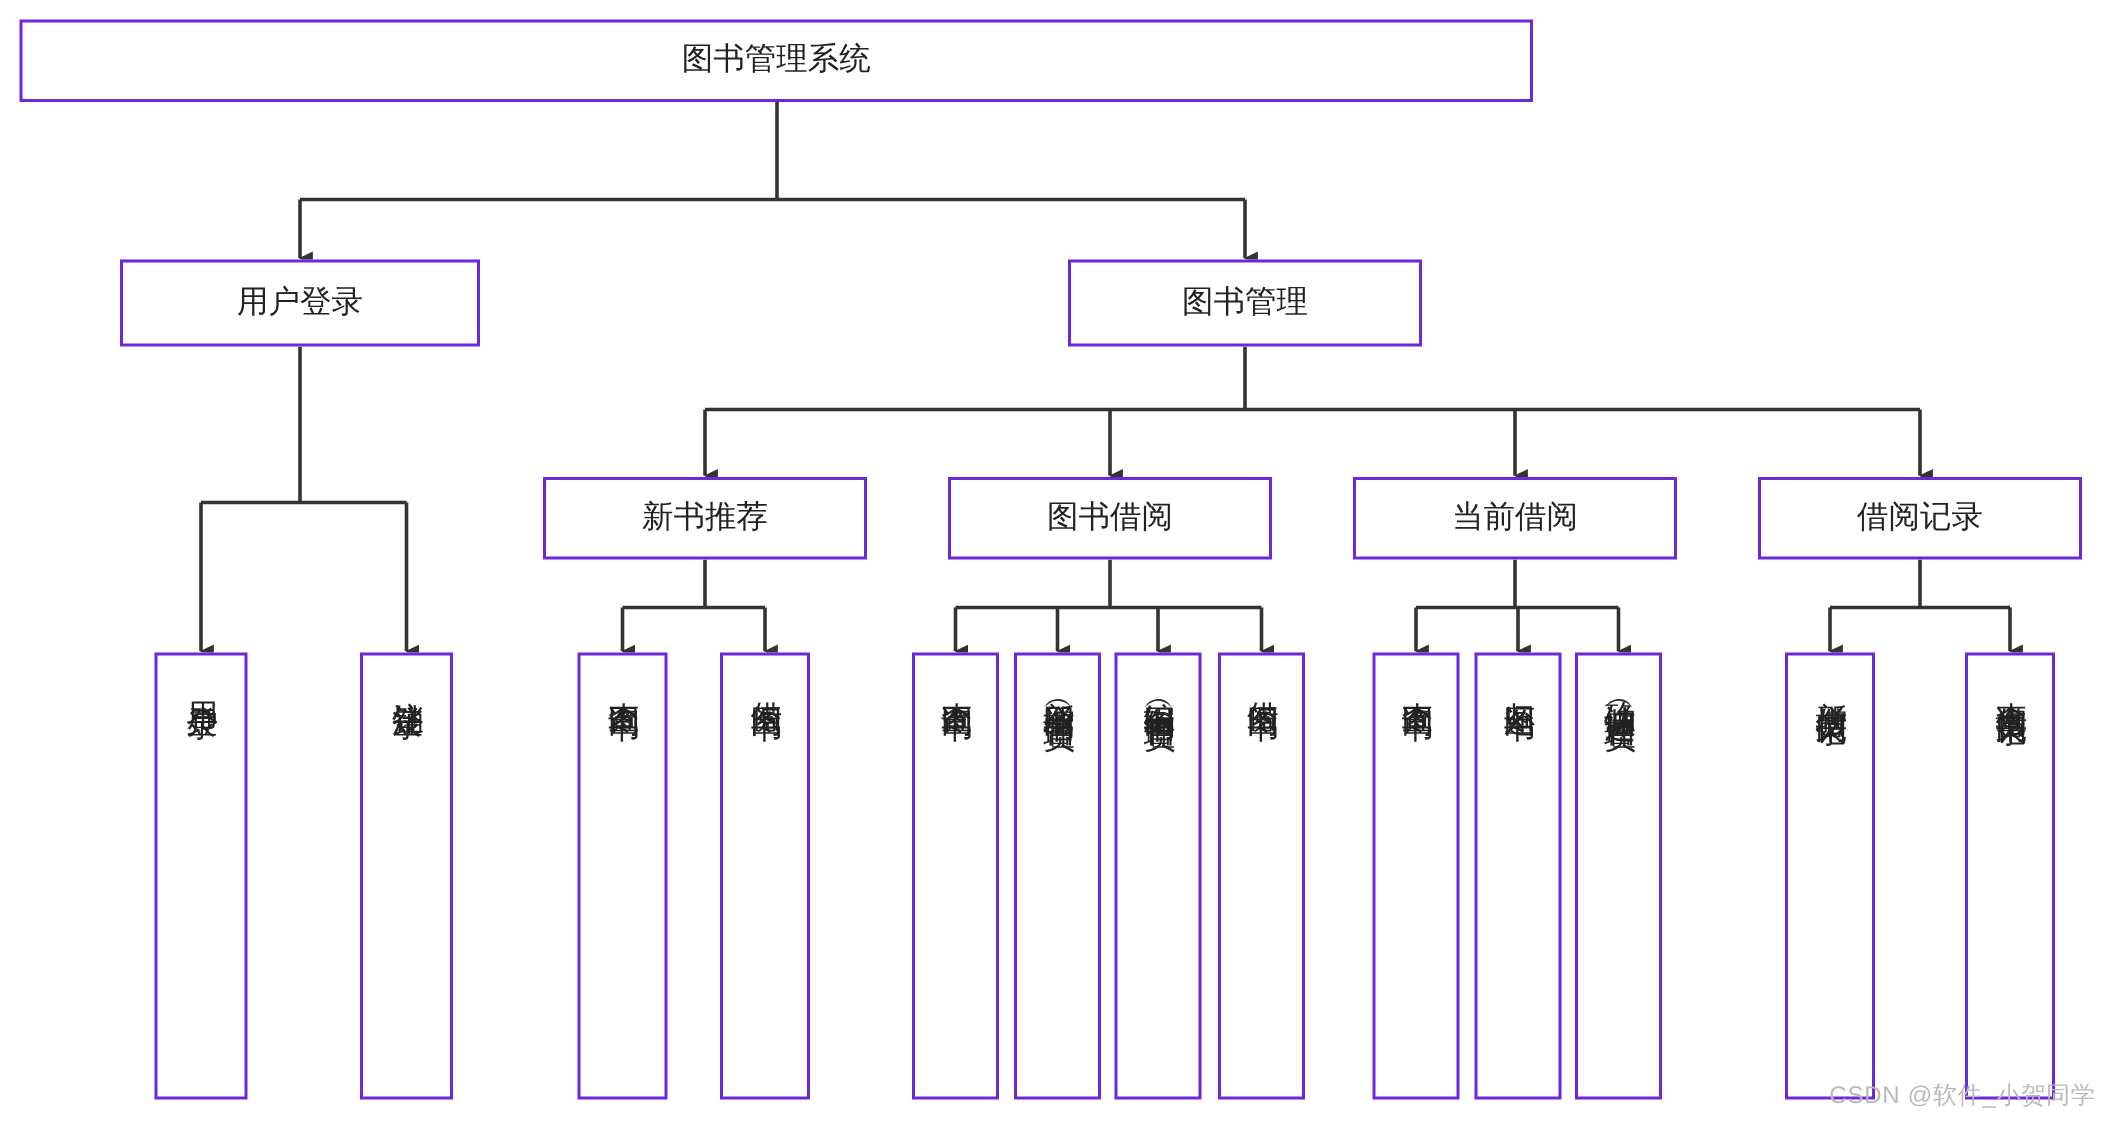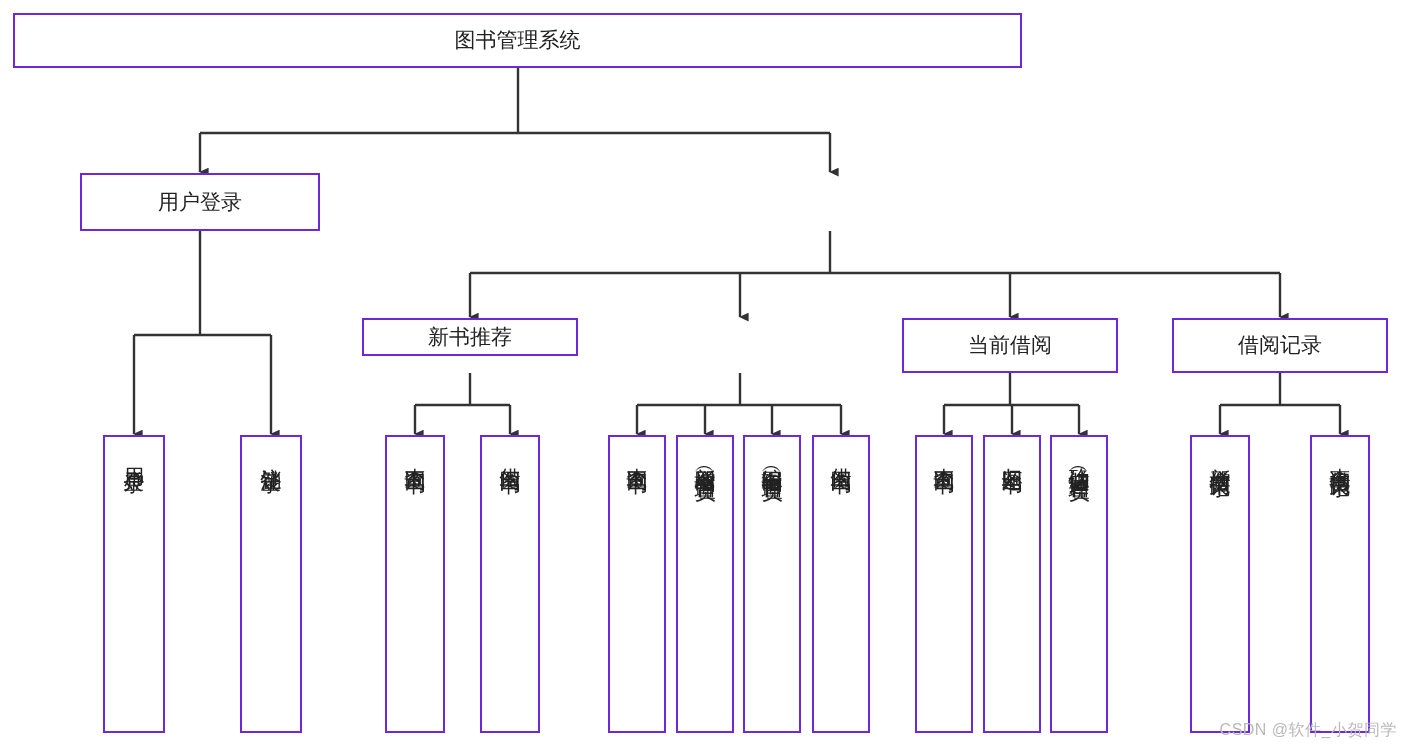--- a/index.html
+++ b/index.html
@@ -117,25 +117,31 @@
   </svg>
 
   <div class="node horiz" style="left: 13px; top: 13px; width: 1009px; height: 55px;">
     <span class="node-label">图书管理系统</span>
   </div>
 
   <div class="node horiz" style="left: 80px; top: 173px; width: 240px; height: 58px;">
     <span class="node-label">用户登录</span>
   </div>
 
-
-  <div class="node horiz" style="left: 362px; top: 318px; width: 216px; height: 38px;">
+  <div class="node horiz" style="left: 712px; top: 173px; width: 236px; height: 58px;">
+    <span class="node-label">图书管理</span>
+  </div>
+
+  <div class="node horiz" style="left: 362px; top: 318px; width: 216px; height: 55px;">
     <span class="node-label">新书推荐</span>
   </div>
 
+  <div class="node horiz" style="left: 632px; top: 318px; width: 216px; height: 55px;">
+    <span class="node-label">图书借阅</span>
+  </div>
 
   <div class="node horiz" style="left: 902px; top: 318px; width: 216px; height: 55px;">
     <span class="node-label">当前借阅</span>
   </div>
 
   <div class="node horiz" style="left: 1172px; top: 318px; width: 216px; height: 55px;">
     <span class="node-label">借阅记录</span>
   </div>
 
   <div class="node vert" style="left: 103px; top: 435px; width: 62px; height: 298px;">

